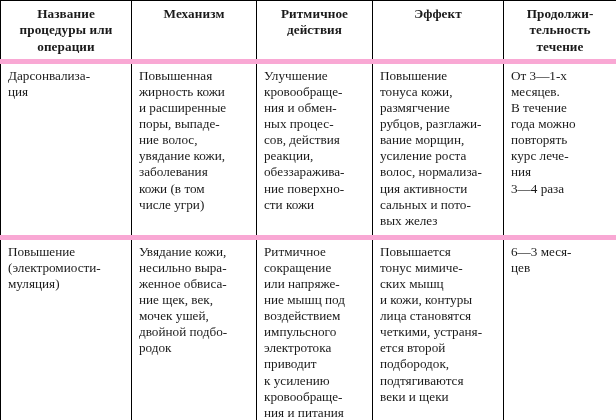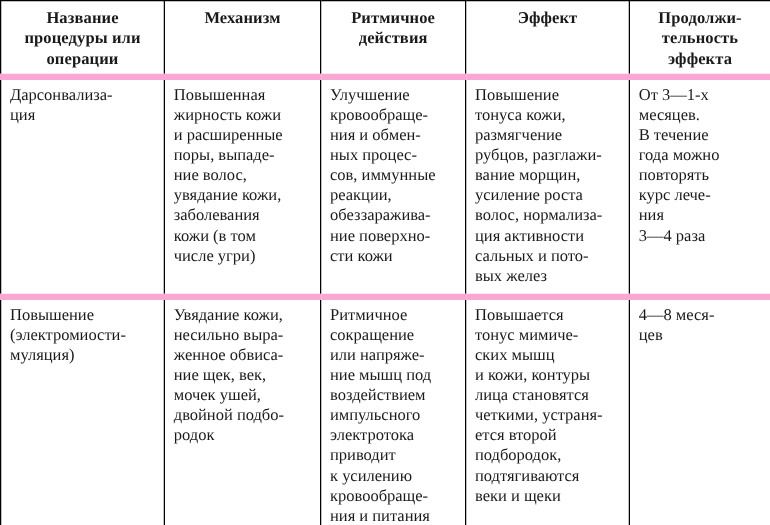--- a/index.html
+++ b/index.html
@@ -84,21 +84,21 @@
       <th>
         <span class="cell-text">Ритмичное
 действия</span>
       </th>
       <th>
         <span class="cell-text">Эффект</span>
       </th>
       <th>
         <span class="cell-text">Продолжи-
 тельность
-эффекта</span>
+течение</span>
       </th>
     </tr>
   </thead>
   <tbody>
     <tr class="row-1">
       <td>
         <span class="cell-text">Дарсонвализа-
 ция</span>
       </td>
       <td>
@@ -110,21 +110,21 @@
 увядание кожи,
 заболевания
 кожи (в том
 числе угри)</span>
       </td>
       <td>
         <span class="cell-text">Улучшение
 кровообраще-
 ния и обмен-
 ных процес-
-сов, иммунные
+сов, действия
 реакции,
 обеззаражива-
 ние поверхно-
 сти кожи</span>
       </td>
       <td>
         <span class="cell-text">Повышение
 тонуса кожи,
 размягчение
 рубцов, разглажи-
@@ -181,18 +181,18 @@
 ских мышц
 и кожи, контуры
 лица становятся
 четкими, устраня-
 ется второй
 подбородок,
 подтягиваются
 веки и щеки</span>
       </td>
       <td>
-        <span class="cell-text">4—8 меся-
+        <span class="cell-text">6—3 меся-
 цев</span>
       </td>
     </tr>
   </tbody>
 </table>
 
 </body></html>

